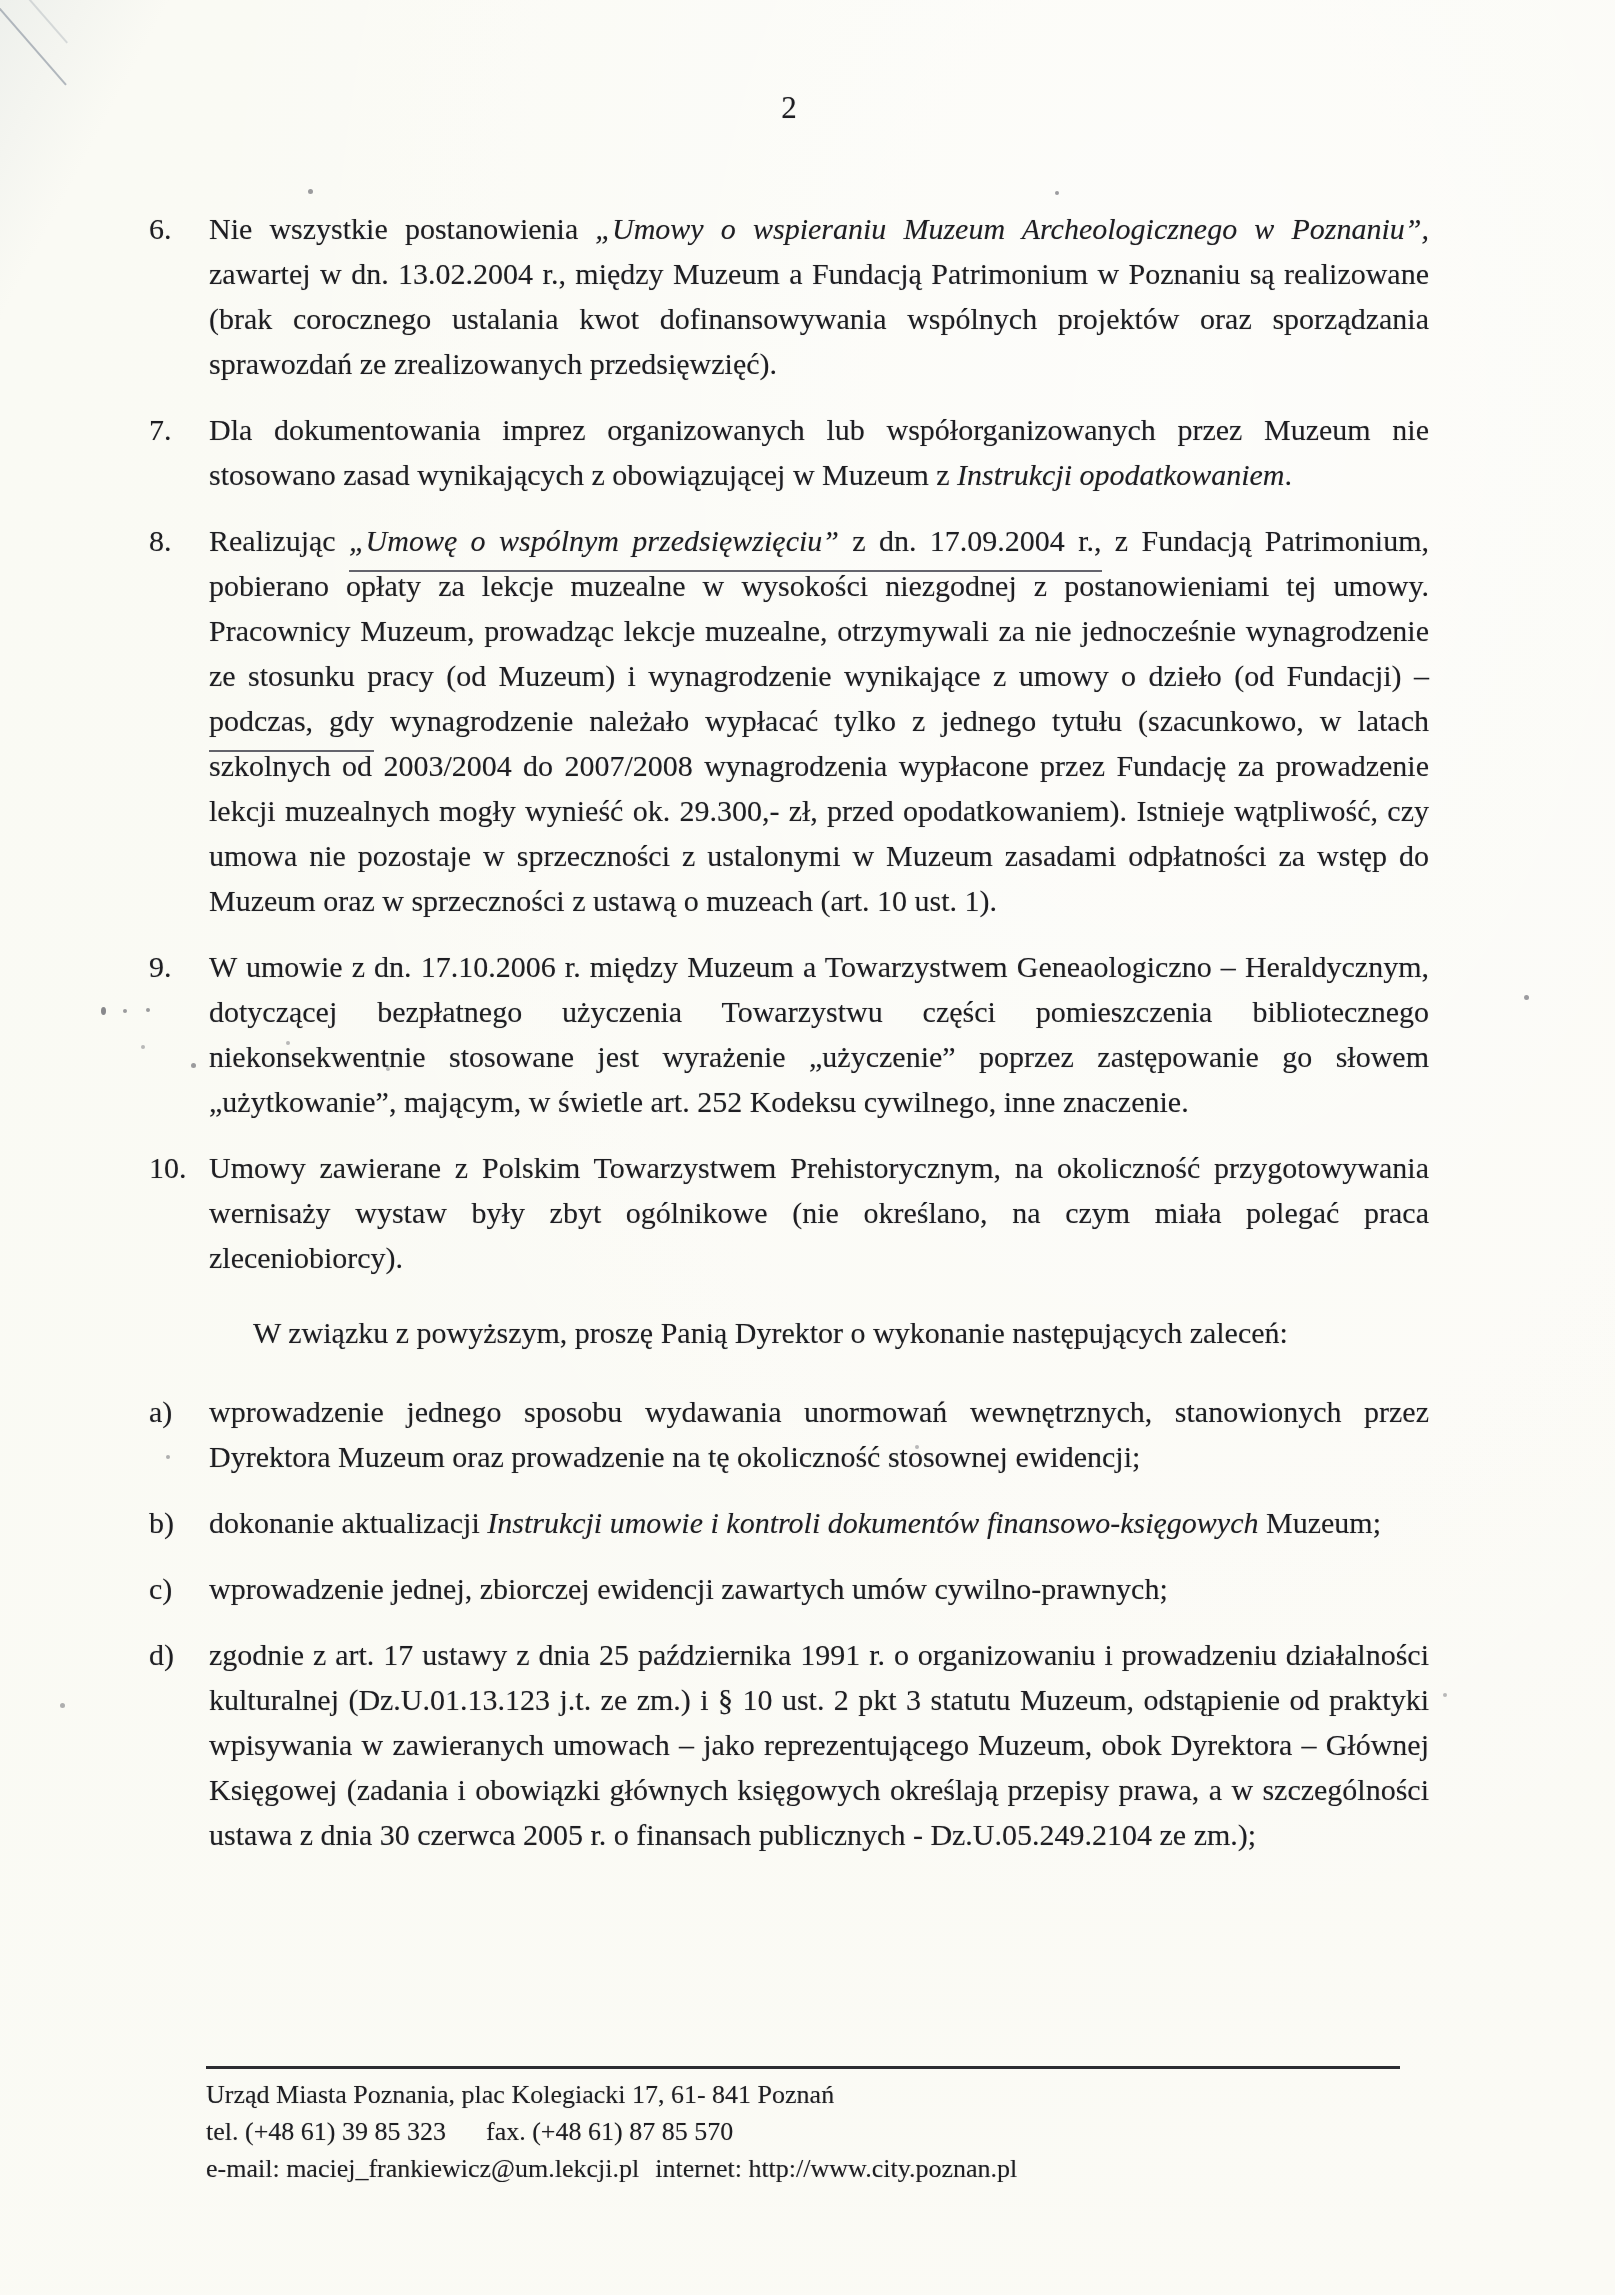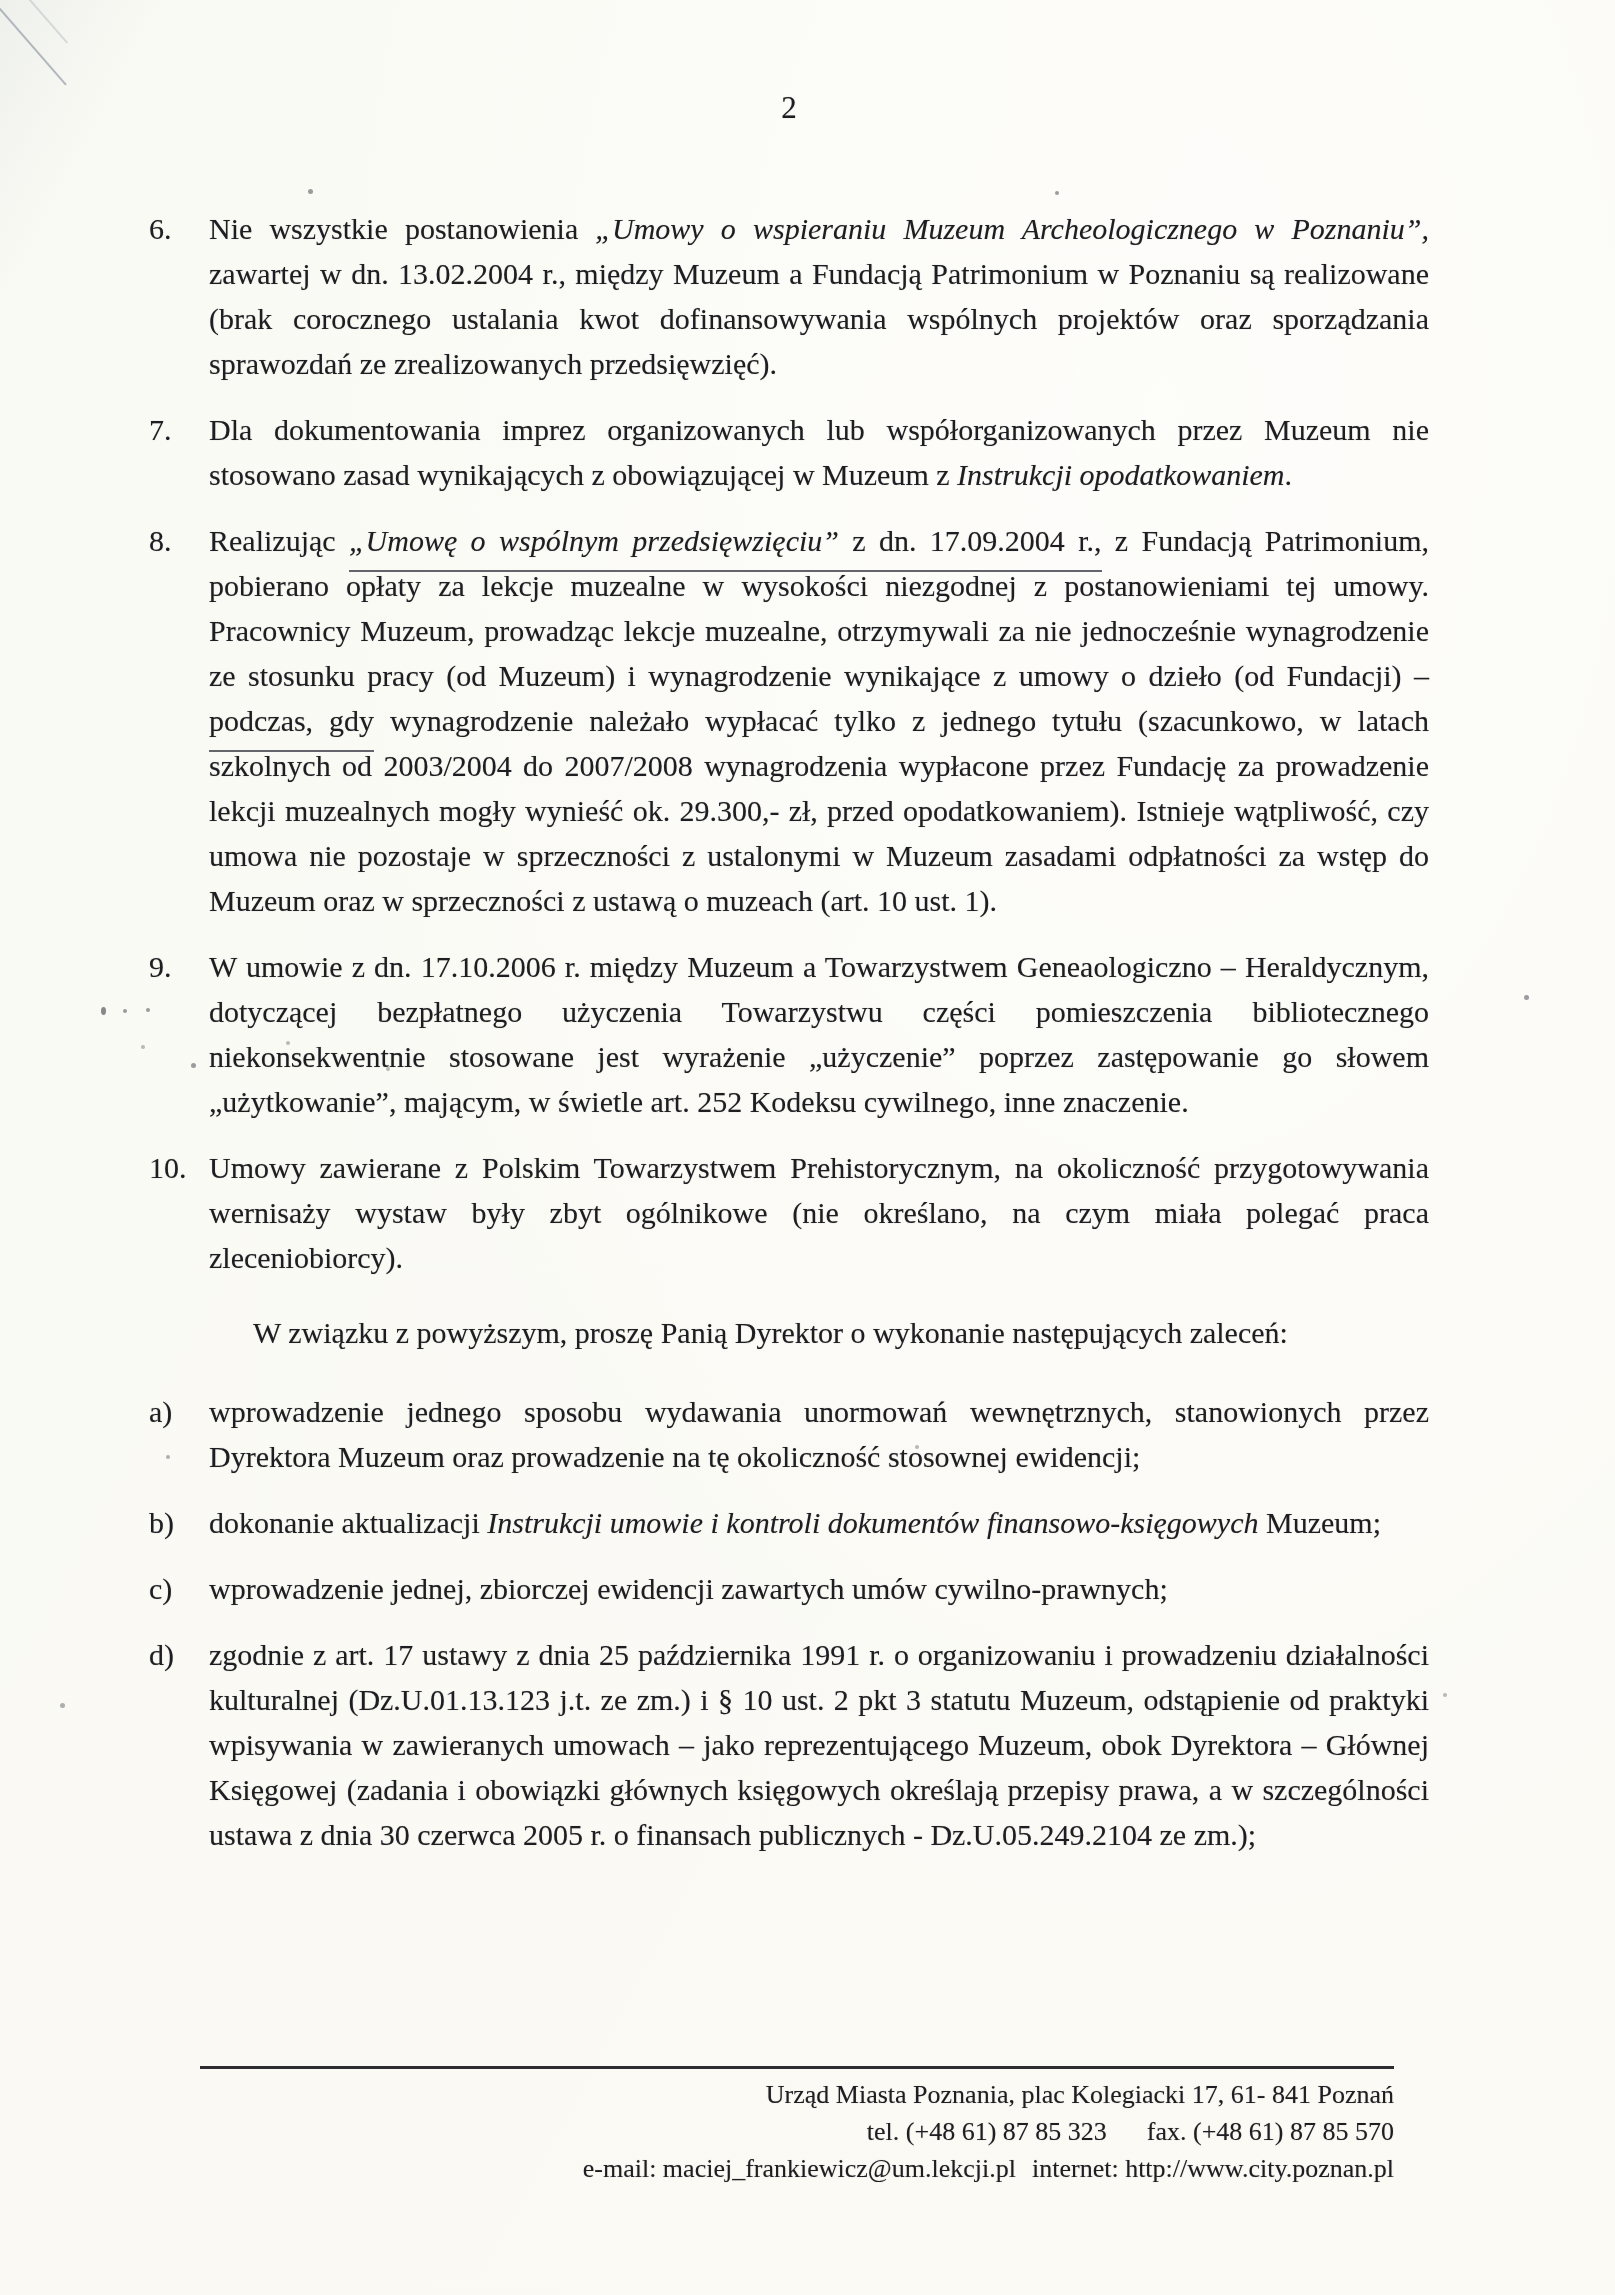--- a/index.html
+++ b/index.html
@@ -32,23 +32,23 @@
   .doc-item .itext{flex:1;text-align:justify;}
   .seg-italic{font-style:italic;}
   .seg-underline{border-bottom:2px solid rgba(50,50,62,.75);padding-bottom:13px;}
   .intro{
     font-size:30px;line-height:45px;
     margin:30px 0 34px 0;
     padding-left:104px;
   }
   .footer{
     position:absolute;
-    left:200px;top:2066px;width:1194px;
+    left:206px;top:2066px;width:1194px;
     font-size:26px;line-height:37px;
-    text-align:right;
+    text-align:left;
   }
   .footer-rule{height:0;border-top:3px solid #2c2c31;margin-bottom:7px;}
   .gap-wide{display:inline-block;margin-left:40px;}
   .gap-med{display:inline-block;margin-left:16px;}
   .speck{position:absolute;background:#3c3c46;border-radius:50%;opacity:.5;}
   .fold-line{position:absolute;background:#9aa2ab;height:2px;transform-origin:left top;}
   .f1{top:-4px;left:-10px;width:117px;transform:rotate(49deg);opacity:.75;}
   .f2{top:-6px;left:26px;width:64px;transform:rotate(49deg);opacity:.35;}
 </style>
 </head>
@@ -108,21 +108,21 @@
     <div class="doc-item">
       <div class="marker">d)</div>
       <div class="itext"><span>zgodnie z art. 17 ustawy z dnia 25 października 1991 r. o organizowaniu i prowadzeniu działalności kulturalnej (Dz.U.01.13.123 j.t. ze zm.) i § 10 ust. 2 pkt 3 statutu Muzeum, odstąpienie od praktyki wpisywania w zawieranych umowach – jako reprezentującego Muzeum, obok Dyrektora – Głównej Księgowej (zadania i obowiązki głównych księgowych określają przepisy prawa, a w szczególności ustawa z dnia 30 czerwca 2005 r. o finansach publicznych - Dz.U.05.249.2104 ze zm.);</span></div>
     </div>
 
   </div>
 
   <div class="footer">
     <div class="footer-rule"></div>
     <div>Urząd Miasta Poznania, plac Kolegiacki 17, 61- 841 Poznań</div>
-    <div><span>tel. (+48 61) 87 85 323</span><span class="gap-wide">fax. (+48 61) 87 85 570</span></div>
+    <div><span>tel. (+48 61) 39 85 323</span><span class="gap-wide">fax. (+48 61) 87 85 570</span></div>
     <div><span>e-mail: maciej_frankiewicz@um.lekcji.pl</span><span class="gap-med">internet: http://www.city.poznan.pl</span></div>
   </div>
 
   <div class="speck" style="left:308px;top:189px;width:5px;height:5px;"></div>
   <div class="speck" style="left:1055px;top:191px;width:4px;height:4px;"></div>
   <div class="speck" style="left:101px;top:1007px;width:5px;height:8px;opacity:.6;"></div>
   <div class="speck" style="left:123px;top:1009px;width:4px;height:4px;"></div>
   <div class="speck" style="left:146px;top:1008px;width:4px;height:4px;"></div>
   <div class="speck" style="left:191px;top:1063px;width:5px;height:5px;"></div>
   <div class="speck" style="left:1524px;top:995px;width:5px;height:5px;"></div>

